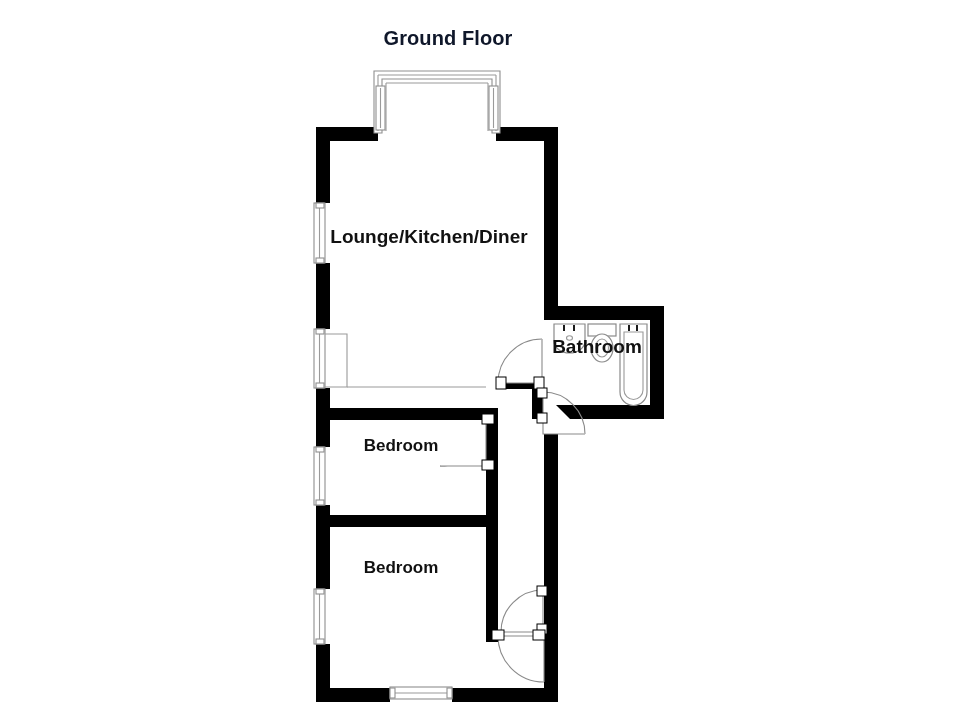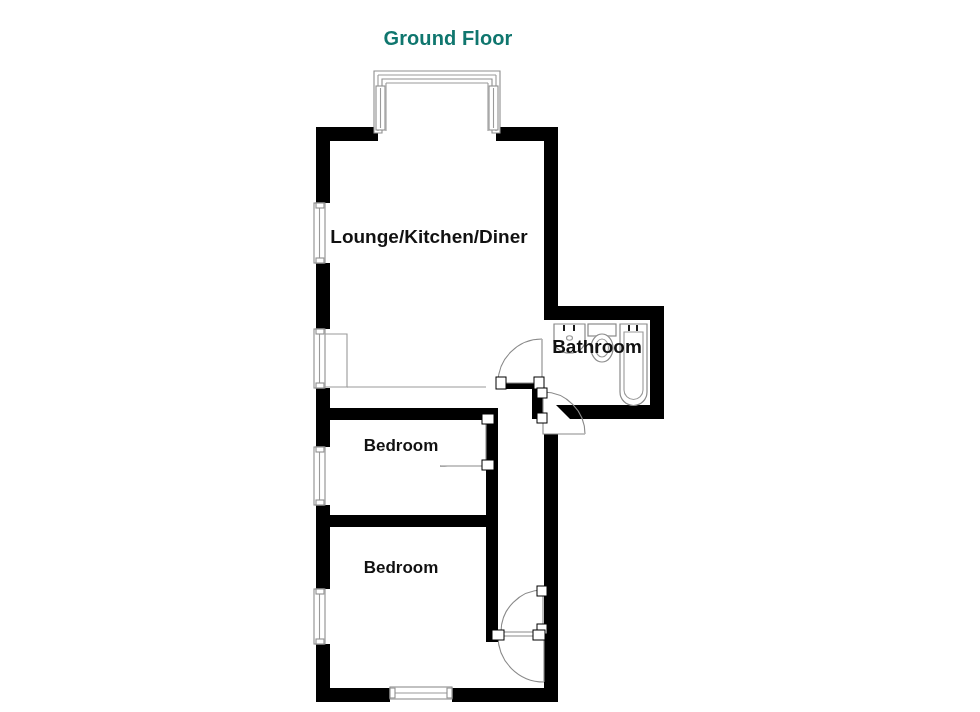--- a/index.html
+++ b/index.html
@@ -22,21 +22,21 @@
     height: 712px;
   }
   #plan-title {
     position: absolute;
     left: 0;
     top: 27px;
     width: 896px;
     text-align: center;
     font-size: 20px;
     font-weight: bold;
-    color: #0f766e;
+    color: #0f172a;
     letter-spacing: 0.1px;
   }
   svg#plan-svg {
     position: absolute;
     left: 0;
     top: 0;
   }
   .room-label {
     font-family: "Liberation Sans", sans-serif;
     font-weight: bold;

